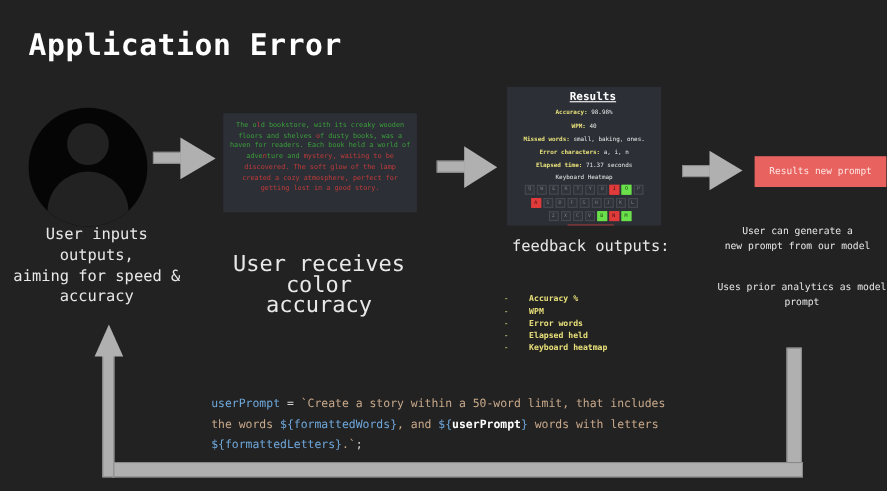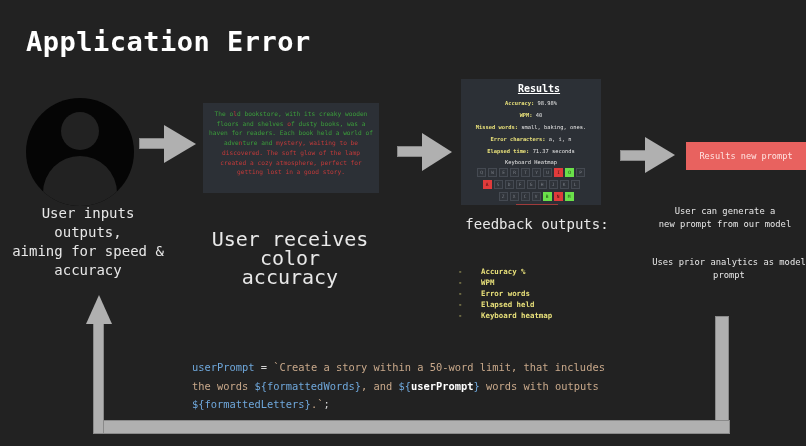--- a/index.html
+++ b/index.html
@@ -170,21 +170,21 @@
 <div class="side-note" style="left:644px; top:205px; width:162px;">
   <div>User can generate a</div>
   <div>new prompt from our model</div>
 </div>
 <div class="side-note" style="left:644px; top:256px; width:170px;">
   <div>Uses prior analytics as model</div>
   <div>prompt</div>
 </div>
 
 <div class="code"><span class="var">userPrompt</span><span class="op"> = </span><span>`Create a story within a 50-word limit, that includes</span>
-<span>the words </span><span class="interp">${</span><span class="var">formattedWords</span><span class="interp">}</span><span>, and </span><span class="interp">${</span><span class="bold">userPrompt</span><span class="interp">}</span><span> words with outputs</span>
+<span>the words </span><span class="interp">${</span><span class="var">formattedWords</span><span class="interp">}</span><span>, and </span><span class="interp">${</span><span class="bold">userPrompt</span><span class="interp">}</span><span> words with letters</span>
 <span class="interp">${</span><span class="var">formattedLetters</span><span class="interp">}</span><span>.`</span><span class="punc">;</span></div>
 
 <div class="bar" style="left:715px; top:316px; width:14px; height:106px;"></div>
 <div class="bar" style="left:102px; top:420px; width:628px; height:14px;"></div>
 <div class="bar" style="left:93px; top:322px; width:11px; height:112px;"></div>
 <div class="arrow" style="left:86px; top:295px;">
   <div class="tip" style="left:0; top:0; border-width:0 13px 29px 13px; border-color:transparent transparent #b0b0b0 transparent;"></div>
 </div>
 
 </body></html>

